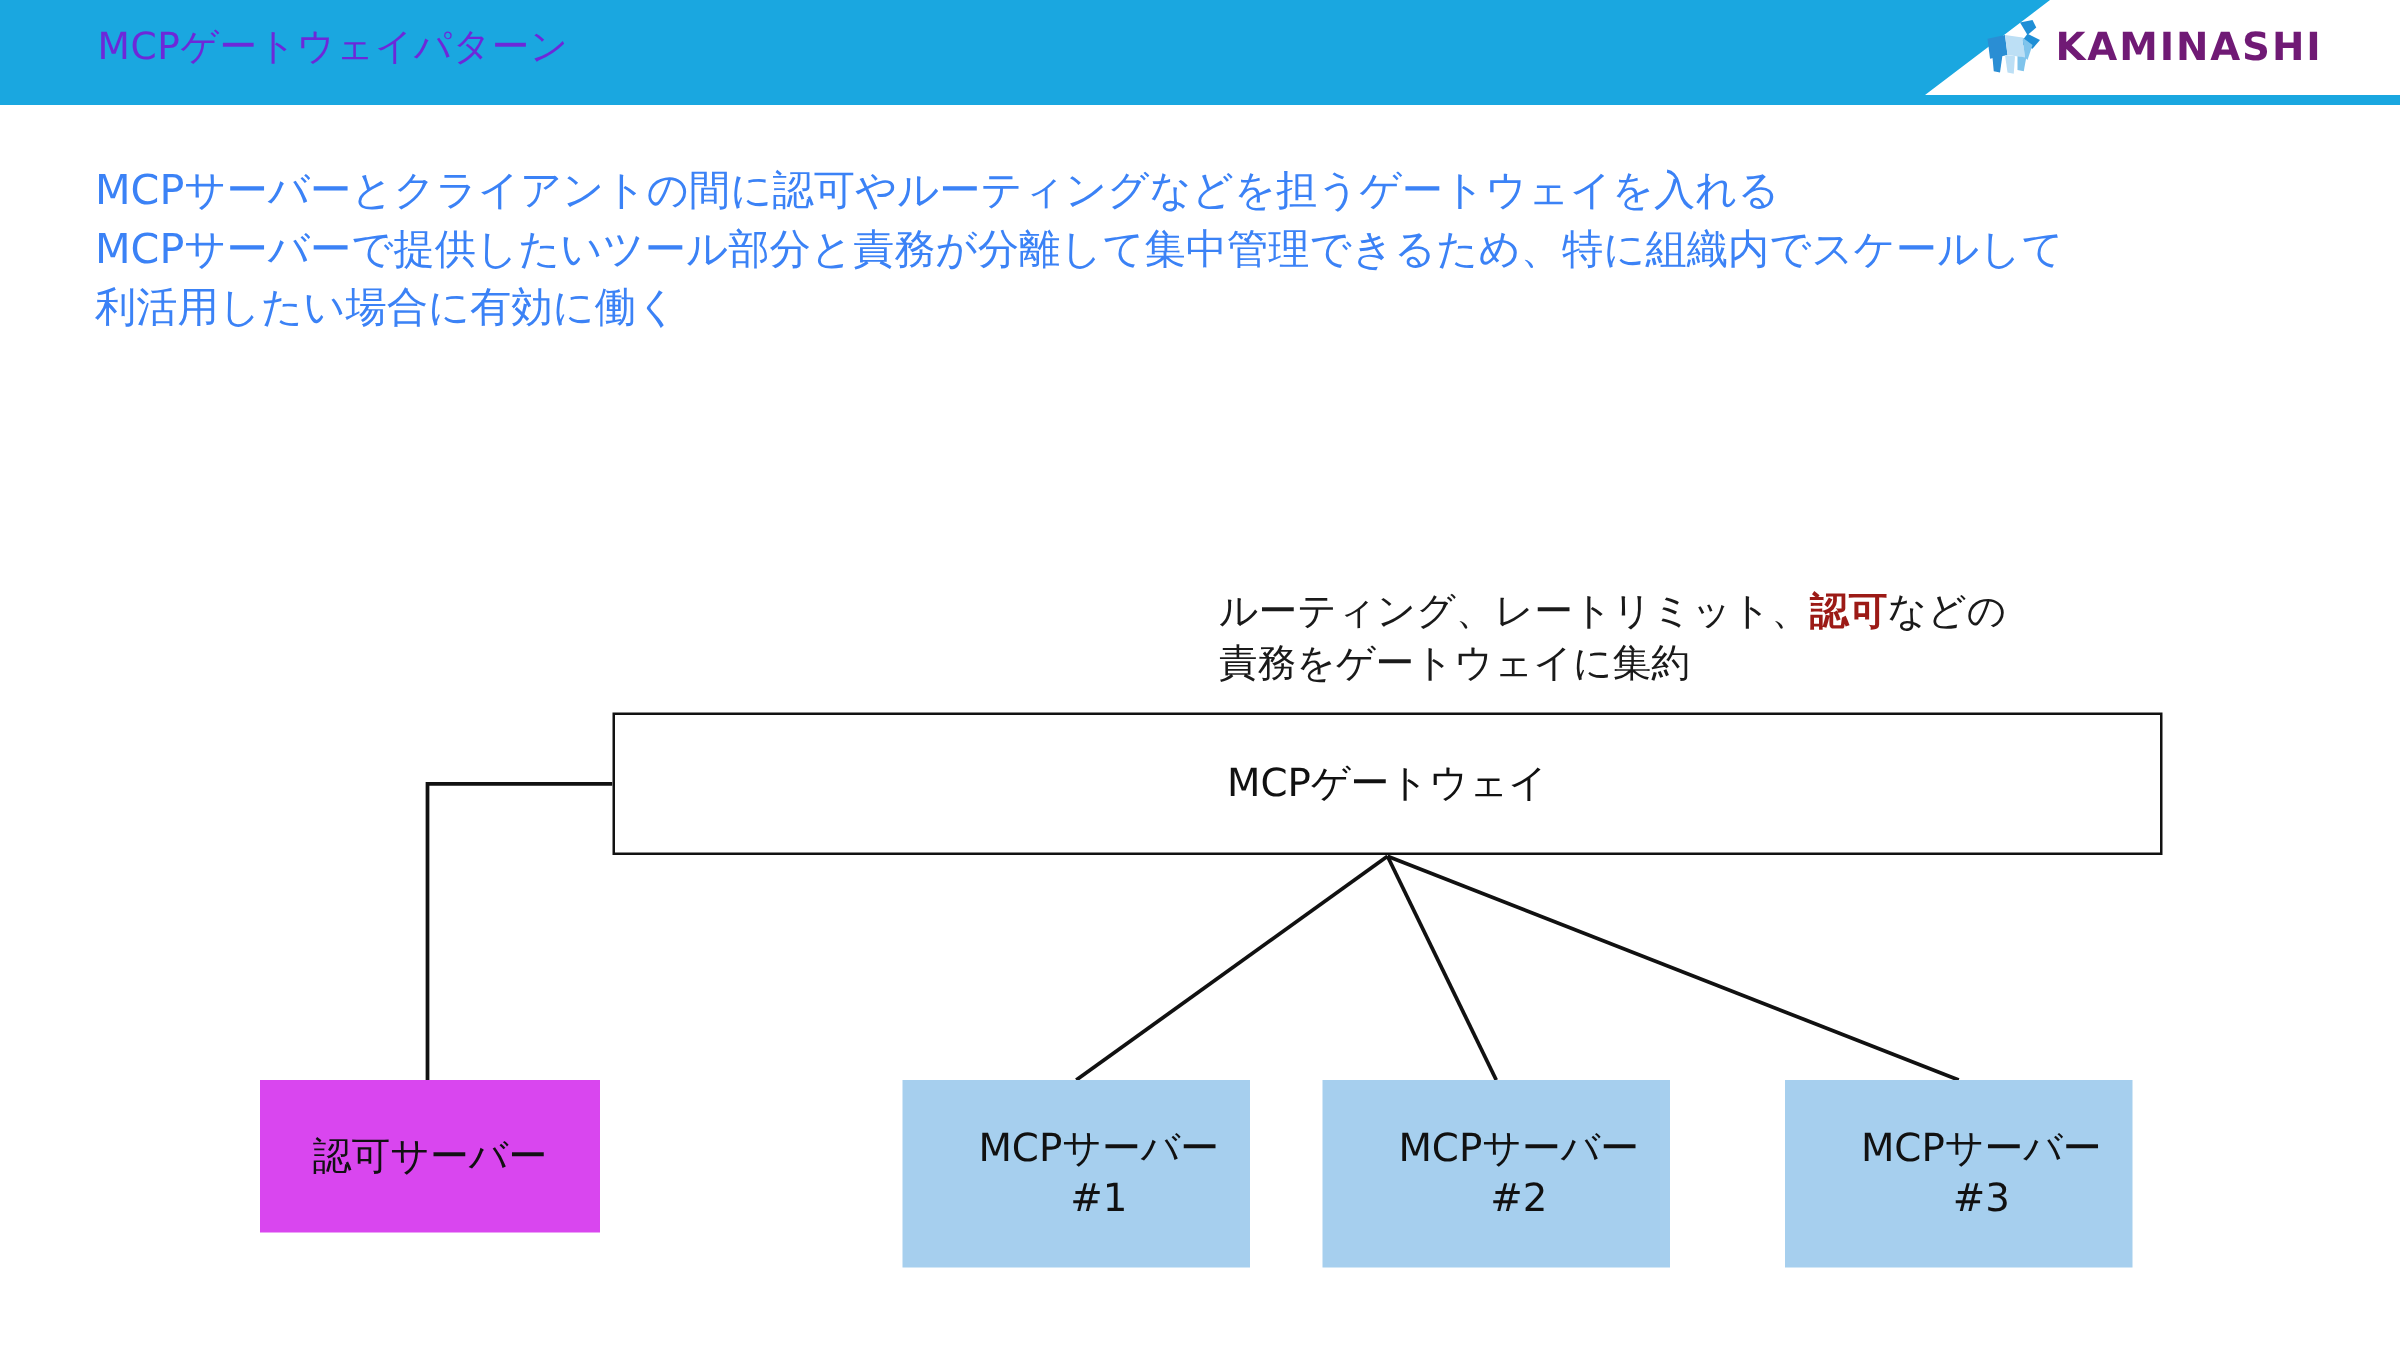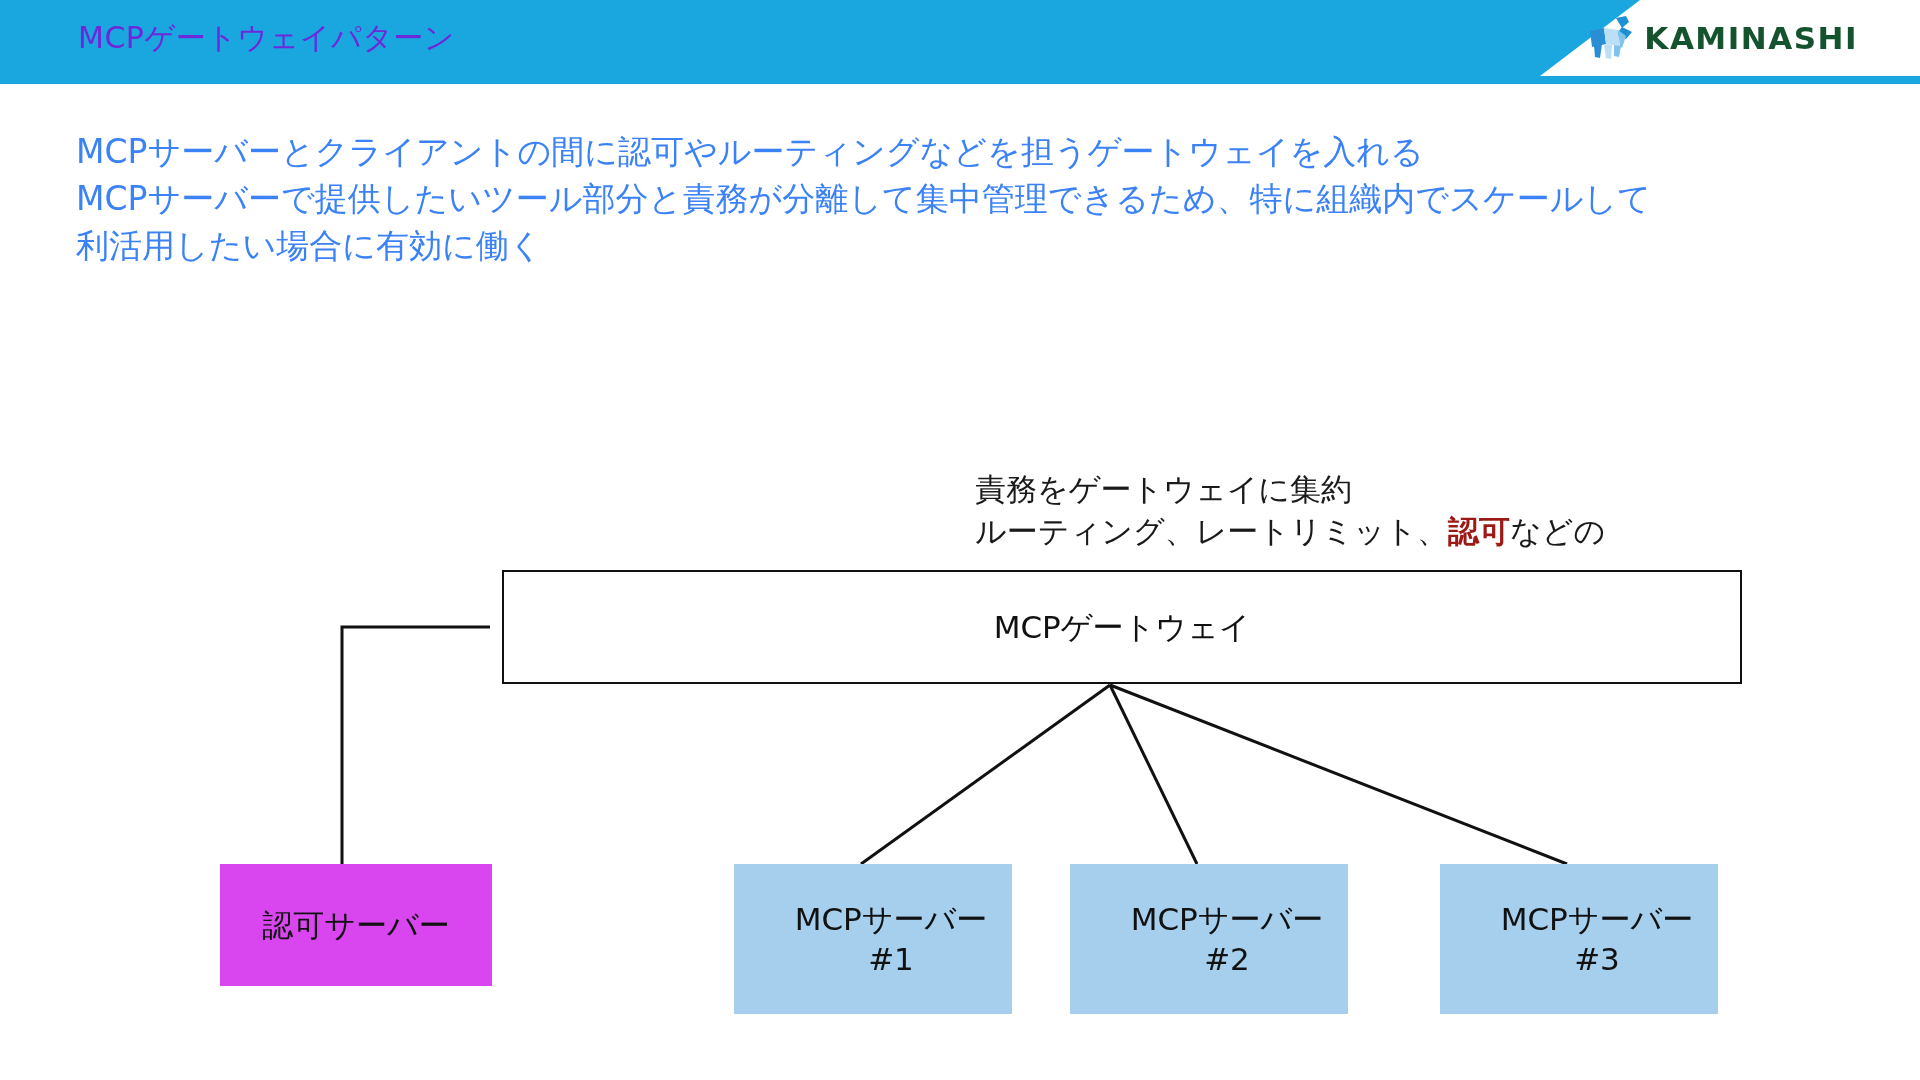--- a/index.html
+++ b/index.html
@@ -49,21 +49,21 @@
     top: 12px;
     height: 52px;
     display: flex;
     align-items: center;
     gap: 6px;
   }
   .logo-mark { width: 56px; height: 48px; display: block; }
   .logo-text {
     font-size: 31px;
     font-weight: bold;
-    color: #14532d;
+    color: #701a75;
     letter-spacing: 1.5px;
     white-space: nowrap;
     font-family: "DejaVu Sans", "Liberation Sans", sans-serif;
   }
 
   
   .body-copy {
     position: absolute;
     left: 76px;
     top: 128px;
@@ -108,21 +108,20 @@
     position: absolute;
     box-sizing: border-box;
     display: flex;
     align-items: center;
     justify-content: center;
     text-align: center;
     font-size: 31px;
     line-height: 40px;
     color: #111111;
     white-space: pre-line;
-    margin-left: 12px;
   }
   .node-gateway {
     left: 490px;
     top: 570px;
     width: 1240px;
     height: 114px;
     background: #ffffff;
     border: 2px solid #111111;
   }
   .node-auth {
@@ -180,22 +179,22 @@
   <svg class="svg-layer" viewBox="0 0 1920 1080" xmlns="http://www.w3.org/2000/svg">
 
     <polyline points="490,627 342,627 342,864" fill="none" stroke="#111111" stroke-width="3"></polyline>
 
     <line x1="1110" y1="685" x2="861" y2="864" stroke="#111111" stroke-width="3"></line>
     <line x1="1110" y1="685" x2="1197" y2="864" stroke="#111111" stroke-width="3"></line>
     <line x1="1110" y1="685" x2="1567" y2="864" stroke="#111111" stroke-width="3"></line>
   </svg>
 
   <div class="annotation">
+    <div><span>ルーティング、レートリミット、</span><span class="hl">認可</span><span>などの</span></div>
     <div>責務をゲートウェイに集約</div>
-    <div><span>ルーティング、レートリミット、</span><span class="hl">認可</span><span>などの</span></div>
   </div>
 
   <div class="node node-gateway">MCPゲートウェイ</div>
 
   <div class="node node-auth">認可サーバー</div>
 
   <div class="node node-srv node-srv1">MCPサーバー
 #1</div>
   <div class="node node-srv node-srv2">MCPサーバー
 #2</div>

